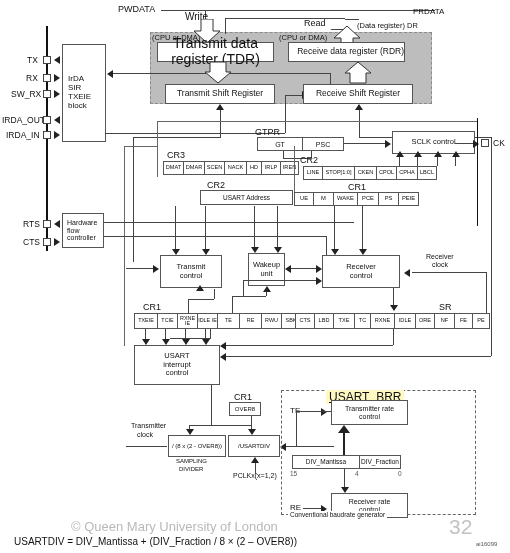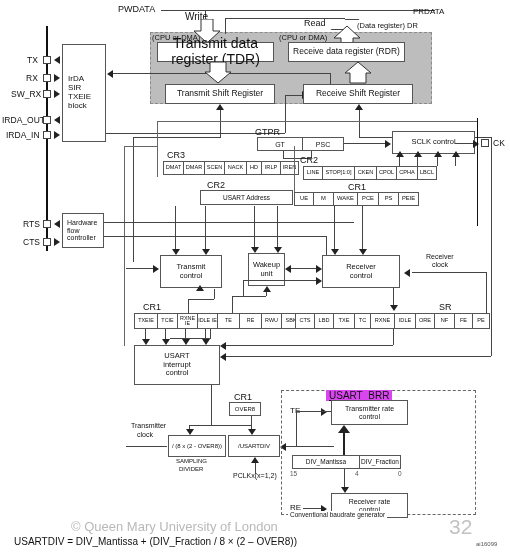--- a/index.html
+++ b/index.html
@@ -130,21 +130,21 @@
 
   <div class="ln hl" style="left:106px;top:133px;width:179px;"></div>
   <div class="ln vl" style="left:285px;top:95px;height:38px;"></div>
   <div class="ln hl" style="left:285px;top:95px;width:18px;"></div>
   <div class="ar ar-r" style="left:302px;top:91px;"></div>
 
   <div class="box" style="left:157px;top:42px;width:117px;height:20px;font-size:14px;">
       <span>Transmit data register (TDR)</span>
     </div>
 
-  <div class="box" style="left:288px;top:42px;width:117px;height:20px;font-size:8.5px;">
+  <div class="box" style="left:288px;top:42px;width:117px;height:20px;font-size:8.5px;justify-content:flex-end;">
       <span>Receive data register (RDR)</span>
     </div>
 
   <div class="box" style="left:165px;top:84px;width:110px;height:20px;font-size:8.5px;">
       <span>Transmit Shift Register</span>
     </div>
 
   <div class="box" style="left:303px;top:84px;width:110px;height:20px;font-size:8.5px;">
       <span>Receive Shift Register</span>
     </div>
@@ -388,21 +388,21 @@
   <div class="ln vl" style="left:251px;top:425px;height:4px;"></div>
 
   <div class="ar ar-u" style="left:251px;top:457px;"></div>
   <div class="ln vl" style="left:255px;top:463px;height:11px;"></div>
   <div class="lbl" style="left:233px;top:472px;font-size:7px;">PCLKx(x=1,2)</div>
 
   <div class="ln hl" style="left:286px;top:446px;width:48px;"></div>
   <div class="ar ar-l" style="left:280px;top:443px;"></div>
 
   <div class="dash" style="left:281px;top:390px;width:195px;height:125px;"></div>
-  <div class="cap" style="left:326px;top:390px;font-size:10px;background:#d946ef;padding:0 3px;text-decoration:underline;">USART_BRR</div>
+  <div class="cap" style="left:326px;top:390px;font-size:12px;background:#fef9c3;padding:0 3px;text-decoration:underline;">USART_BRR</div>
 
   <div class="lbl" style="left:290px;top:406px;font-size:8px;">TE</div>
   <div class="ln hl" style="left:303px;top:411px;width:19px;"></div>
   <div class="ar ar-r" style="left:321px;top:408px;"></div>
 
   <div class="box" style="left:331px;top:400px;width:77px;height:25px;flex-direction:column;font-size:7px;">
     <span>Transmitter rate</span>
     <span>control</span>
   </div>
 

